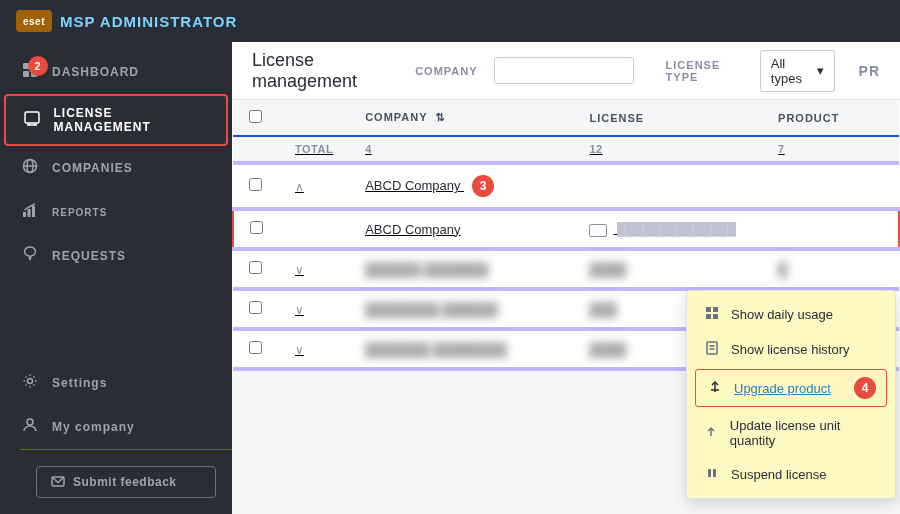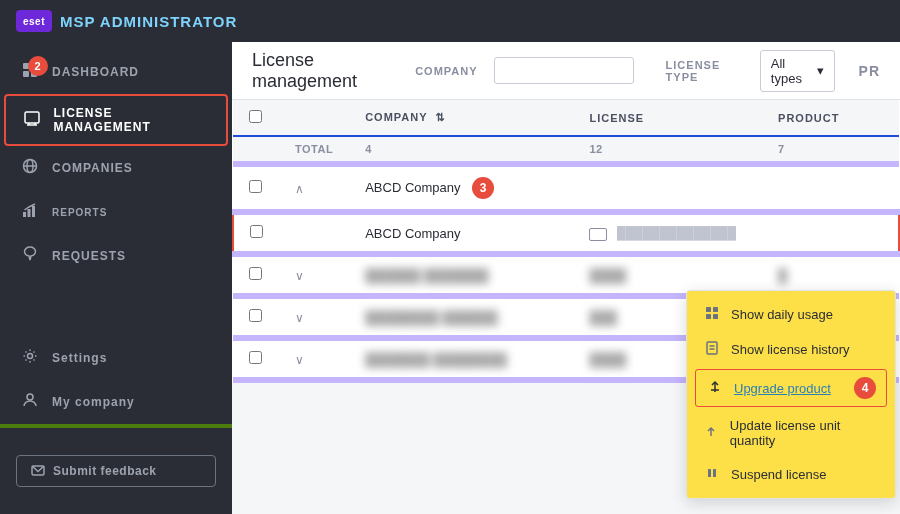--- a/index.html
+++ b/index.html
@@ -14,21 +14,21 @@
       padding: 0 16px;
       gap: 12px;
       flex-shrink: 0;
     }
     .topbar-logo {
       display: flex;
       align-items: center;
       gap: 8px;
     }
     .eset-logo {
-      background: #6d28d9;
+      background: #a16207;
       border-radius: 4px;
       width: 36px;
       height: 22px;
       display: flex;
       align-items: center;
       justify-content: center;
       color: white;
       font-size: 10px;
       font-weight: bold;
       letter-spacing: 0.5px;
@@ -92,22 +92,23 @@
       align-items: center;
       justify-content: center;
       font-size: 11px;
       font-weight: bold;
       position: absolute;
       left: 28px;
       top: 6px;
     }
     .sidebar-spacer { flex: 1; }
     .sidebar-bottom {
-      padding: 27px 16px;
-      border-top: 4px solid #4d7c0f;
+      padding: 16px 16px;
+      border-top: 1px solid #4d7c0f;
+      margin-left: 20px;
     }
     .submit-feedback-btn {
       display: flex;
       align-items: center;
       gap: 8px;
       color: #9ca3af;
       font-size: 12px;
       font-weight: 600;
       letter-spacing: 0.5px;
       border: 1.5px solid #6b7280;
@@ -197,21 +198,21 @@
       font-weight: 700;
       color: #4b5060;
       letter-spacing: 1px;
       text-align: left;
     }
     thead th:first-child { width: 40px; }
     .th-company { width: 260px; }
     .th-license { width: 200px; }
     .th-product { width: 150px; }
 
-    tbody tr { border-bottom: 6px solid #c4b5fd; }
+    tbody tr { border-bottom: 4px solid #c4b5fd; text-decoration: underline; }
     tbody td {
       padding: 10px 16px;
       font-size: 13px;
       color: #2b2d36;
     }
     .td-checkbox { width: 40px; }
     .total-row td {
       font-size: 11px;
       font-weight: 700;
       color: #8a8ea0;
@@ -226,21 +227,21 @@
     
     .highlighted-row {
       background: #fff;
     }
 
     
     .context-menu {
       position: absolute;
       right: 4px;
       top: 190px;
-      background: #fde047;
+      background: #fef9c3;
       border: 1px solid #e0e2e8;
       border-radius: 4px;
       box-shadow: 0 4px 16px rgba(0,0,0,0.15);
       width: 210px;
       z-index: 100;
       padding: 6px 0;
     }
     .context-menu-item {
       display: flex;
       align-items: center;

